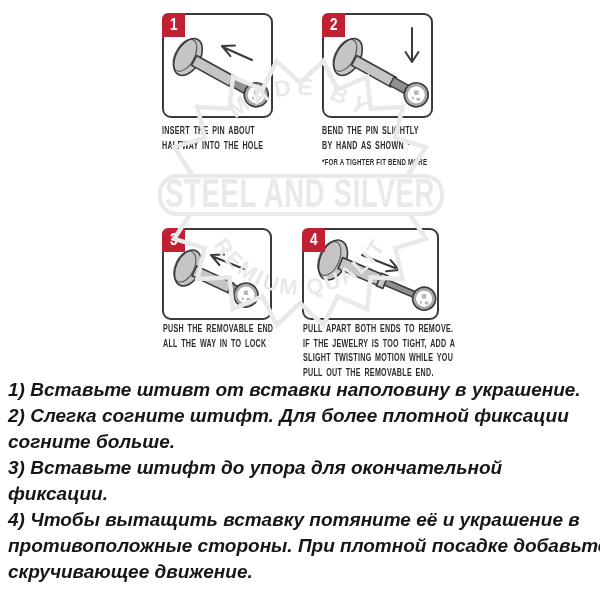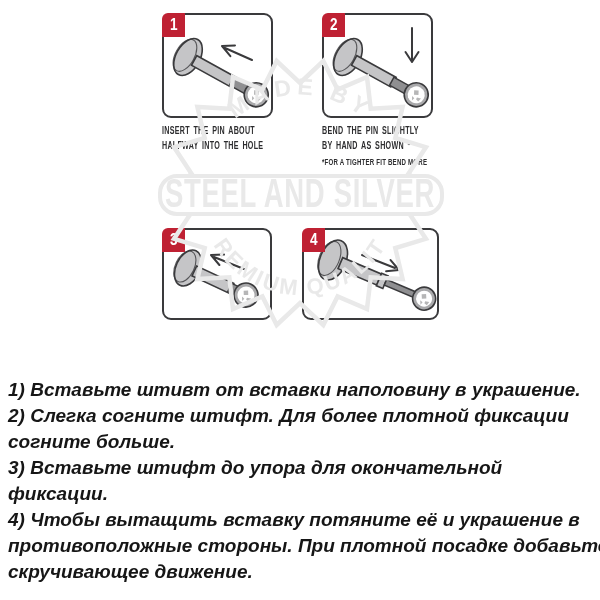--- a/index.html
+++ b/index.html
@@ -128,21 +128,31 @@
     <div class="line">INSERT THE PIN ABOUT</div>
     <div class="line">HALFWAY INTO THE HOLE</div>
   </div>
 
   <div class="caption" style="left:322px;top:123px;">
     <div class="line">BEND THE PIN SLIGHTLY</div>
     <div class="line">BY HAND AS SHOWN *</div>
     <div class="note">*FOR A TIGHTER FIT BEND MORE</div>
   </div>
 
+  <div class="caption" style="left:163px;top:321px;">
+    <div class="line">PUSH THE REMOVABLE END</div>
+    <div class="line">ALL THE WAY IN TO LOCK</div>
+  </div>
 
+  <div class="caption" style="left:303px;top:321px;">
+    <div class="line">PULL APART BOTH ENDS TO REMOVE.</div>
+    <div class="line">IF THE JEWELRY IS TOO TIGHT, ADD A</div>
+    <div class="line">SLIGHT TWISTING MOTION WHILE YOU</div>
+    <div class="line">PULL OUT THE REMOVABLE END.</div>
+  </div>
 
   <svg class="watermark" width="600" height="600" viewBox="0 0 600 600">
     <defs>
       <path id="arcTop" d="M 218,140 A 97,97 0 0 1 382,140"></path>
       <path id="arcBottom" d="M 214,246 A 100,100 0 0 0 386,246"></path>
     </defs>
     <polygon class="wm-stroke" points="300.0,83.0 323.3,61.0 337.6,89.6 367.0,77.0 370.7,108.7 402.6,106.9 395.3,138.0 425.9,147.2 408.3,173.9 434.0,193.0 408.3,212.1 425.9,238.8 395.3,248.0 402.6,279.1 370.7,277.3 367.0,309.0 337.6,296.4 323.3,325.0 300.0,303.0 276.7,325.0 262.4,296.4 233.0,309.0 229.3,277.3 197.4,279.1 204.7,248.0 174.1,238.8 191.7,212.1 166.0,193.0 191.7,173.9 174.1,147.2 204.7,138.0 197.4,106.9 229.3,108.7 233.0,77.0 262.4,89.6 276.7,61.0"></polygon>
     <text class="wm-text wm-arc-top" text-anchor="middle">
       <textPath href="#arcTop" startOffset="50%">MADE BY</textPath>
     </text>

